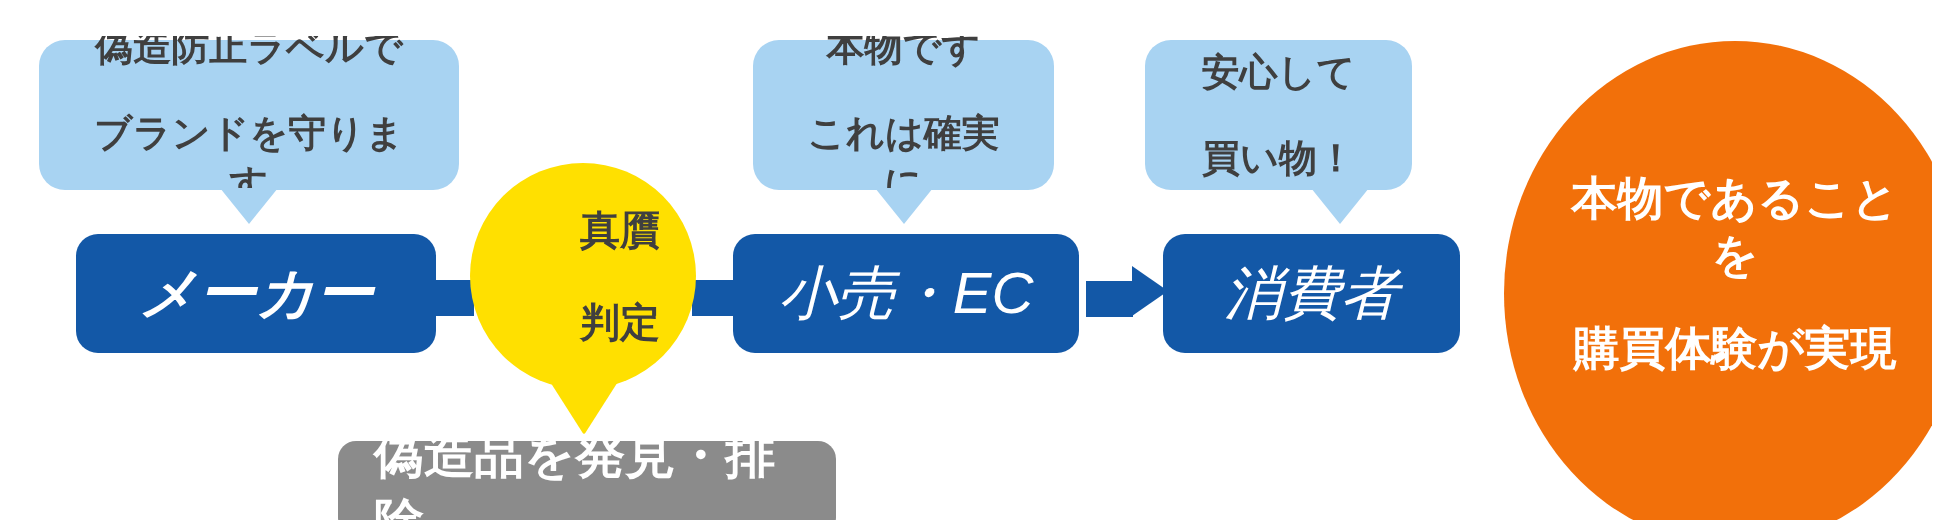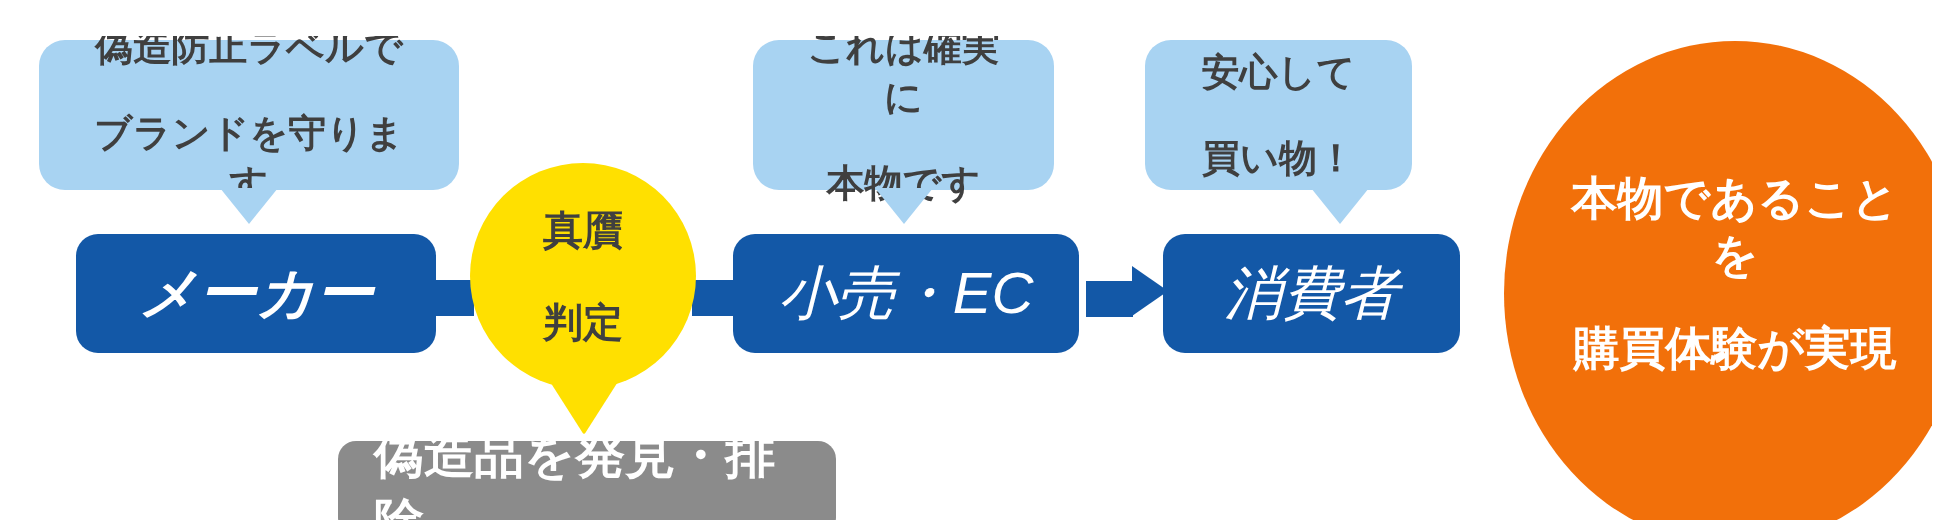--- a/index.html
+++ b/index.html
@@ -97,21 +97,21 @@
   
   .judge-circle {
     position: absolute;
     left: 434px; top: 127px;
     width: 226px; height: 226px;
     background: var(--yellow);
     border-radius: 50%;
     display: flex;
     flex-direction: column;
     justify-content: center;
-    align-items: center;
+    align-items: flex-end;
     text-align: center;
     color: var(--text-dark);
     font-size: 40px;
     font-weight: 700;
     line-height: 56px;
     z-index: 2;
   }
   .judge-tail {
     position: absolute;
     left: 504px; top: 330px;
@@ -163,22 +163,22 @@
 
 <div class="canvas">
 
   <div class="bubble bubble-1">
     <div>偽造防止ラベルで</div>
     <div>ブランドを守ります</div>
   </div>
   <div class="bubble-tail tail-1"></div>
 
   <div class="bubble bubble-2">
+    <div>本物です</div>
     <div>これは確実に</div>
-    <div>本物です</div>
   </div>
   <div class="bubble-tail tail-2"></div>
 
   <div class="bubble bubble-3">
     <div>安心して</div>
     <div>買い物！</div>
   </div>
   <div class="bubble-tail tail-3"></div>
 
   <div class="node node-maker">

